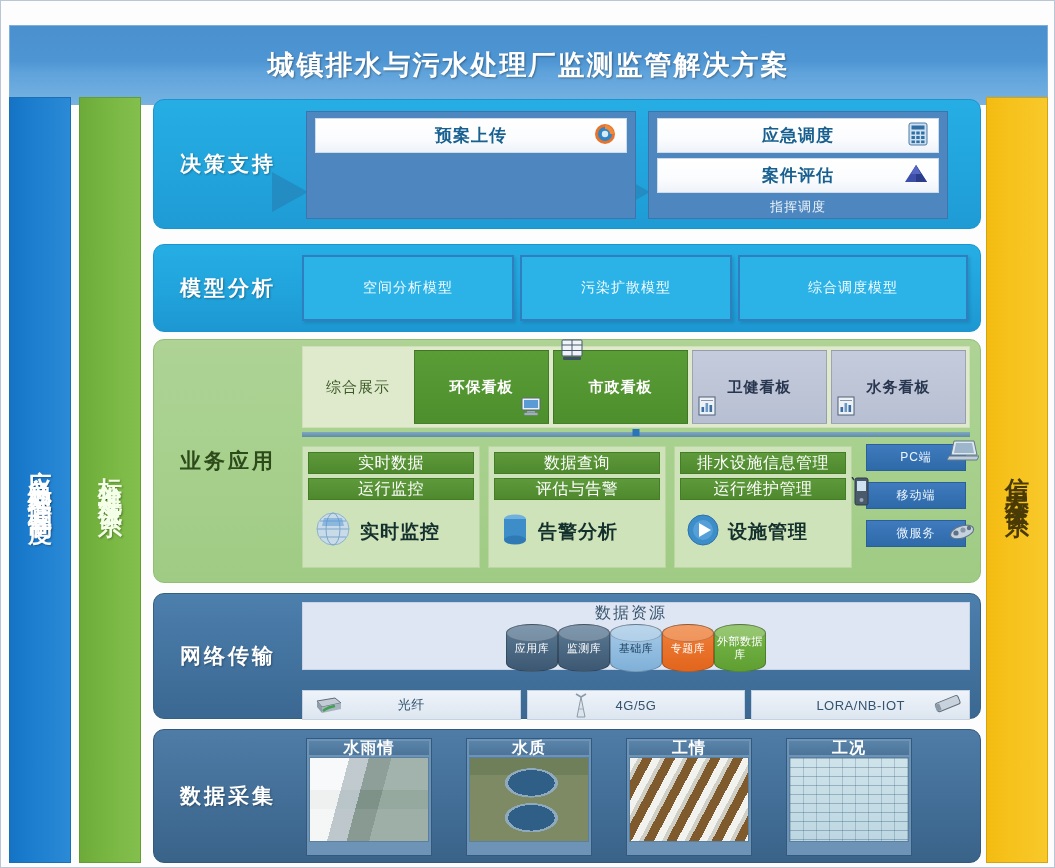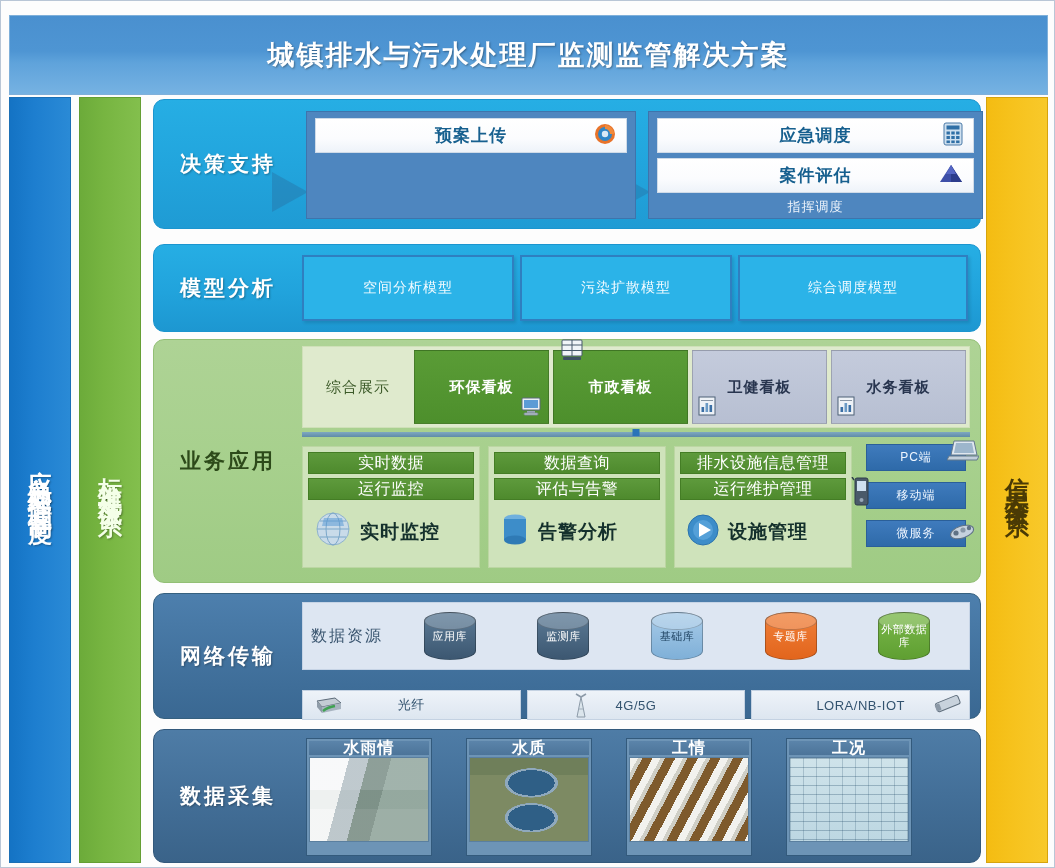--- a/index.html
+++ b/index.html
@@ -11,21 +11,21 @@
     position: relative;
   }
   .frame {
     position: absolute; left: 0; top: 0; width: 1055px; height: 868px;
     border: 1px solid #b9c6d6;
     background: #fdfdfd;
   }
 
   
   .title-bar {
-    position: absolute; left: 8px; top: 14px; width: 1039px; height: 80px;
+    position: absolute; left: 8px; top: 24px; width: 1039px; height: 80px;
     background: linear-gradient(to bottom, #4a90cf 0%, #4e95d3 45%, #5fa3db 60%, #76b2e2 100%);
     border: 1px solid #7fb0da;
     display: flex; align-items: center; justify-content: center;
   }
   .title-bar .title-text {
     color: #ffffff; font-size: 27px; font-weight: bold; letter-spacing: 2px;
     text-shadow: 1px 1px 2px rgba(0,0,0,.35);
   }
 
   
@@ -72,21 +72,21 @@
     border: 1px solid #1b95cf;
   }
   .p-decision .rowlabel { width: 148px; }
   .dec-group {
     position: absolute; top: 11px; height: 108px;
     background: #4e86bf;
     border: 1px solid #3e74ac;
     padding: 6px 8px 0 8px;
   }
   .dec-g1 { left: 152px; width: 330px; }
-  .dec-g2 { left: 494px; width: 335px; }
+  .dec-g2 { left: 494px; width: 300px; }
   .dec-btn {
     height: 35px; margin-bottom: 5px;
     background: linear-gradient(to bottom,#ffffff,#fbfcfe 60%,#eef3f9);
     border: 1px solid #cfdbe8;
     display: flex; align-items: center; justify-content: center;
     position: relative;
   }
   .dec-btn span.lbl { color: #17608f; font-size: 17px; font-weight: bold; letter-spacing: 1px; }
   .dec-btn .ic { position: absolute; right: 9px; top: 50%; transform: translateY(-50%); }
   .dec-cap {
@@ -188,21 +188,21 @@
   
   .p-net {
     left: 152px; top: 592px; width: 828px; height: 126px;
     background: linear-gradient(to bottom,#4d7fad,#43739f 50%,#3a6892);
     border: 1px solid #35607f;
   }
   .p-net .rowlabel { width: 148px; }
   .data-strip {
     position: absolute; left: 148px; top: 8px; width: 668px; height: 68px;
     background: #dde6f2; border: 1px solid #c6d4e6;
-    display: flex; align-items: center; padding: 0 8px;
+    display: flex; align-items: center; padding: 0 8px; flex-direction: column;
   }
   .data-strip .ds-label { color: #3b5670; font-size: 16px; letter-spacing: 2px; margin-right: 10px; }
   .db-wrap { flex: 1; display: flex; align-items: center; justify-content: space-around; }
   .db {
     position: relative; width: 52px; height: 48px;
     border-radius: 26px / 9px;
     display: flex; align-items: center; justify-content: center;
     text-align: center; color: #ffffff; font-size: 11px; line-height: 1.15;
     letter-spacing: .5px; border: 1px solid rgba(0,0,0,.25);
   }

